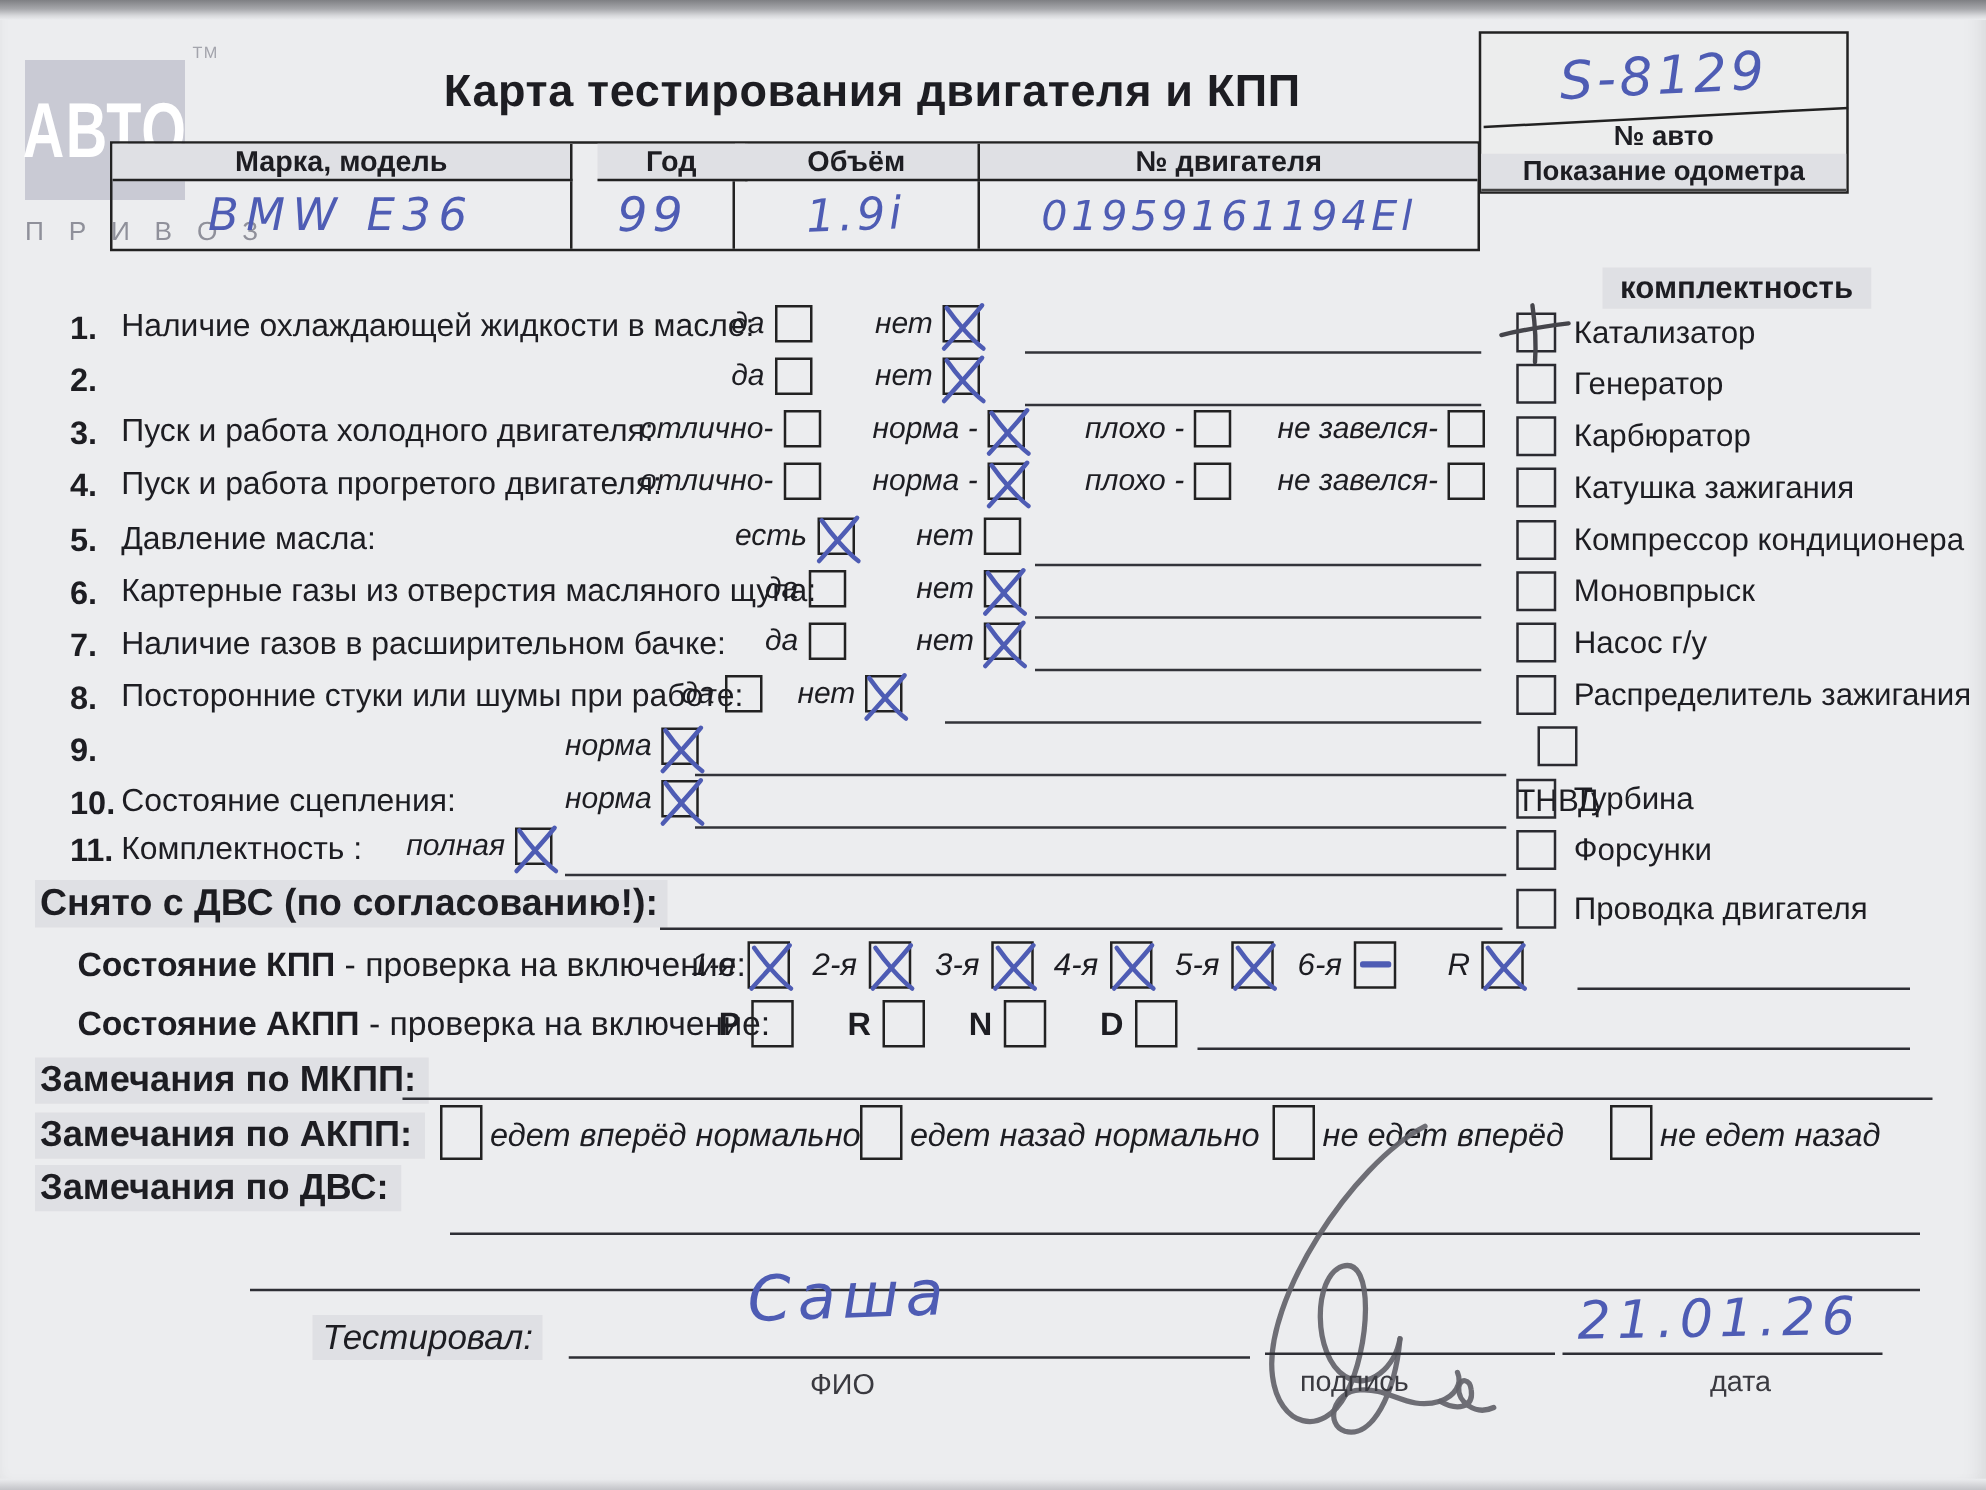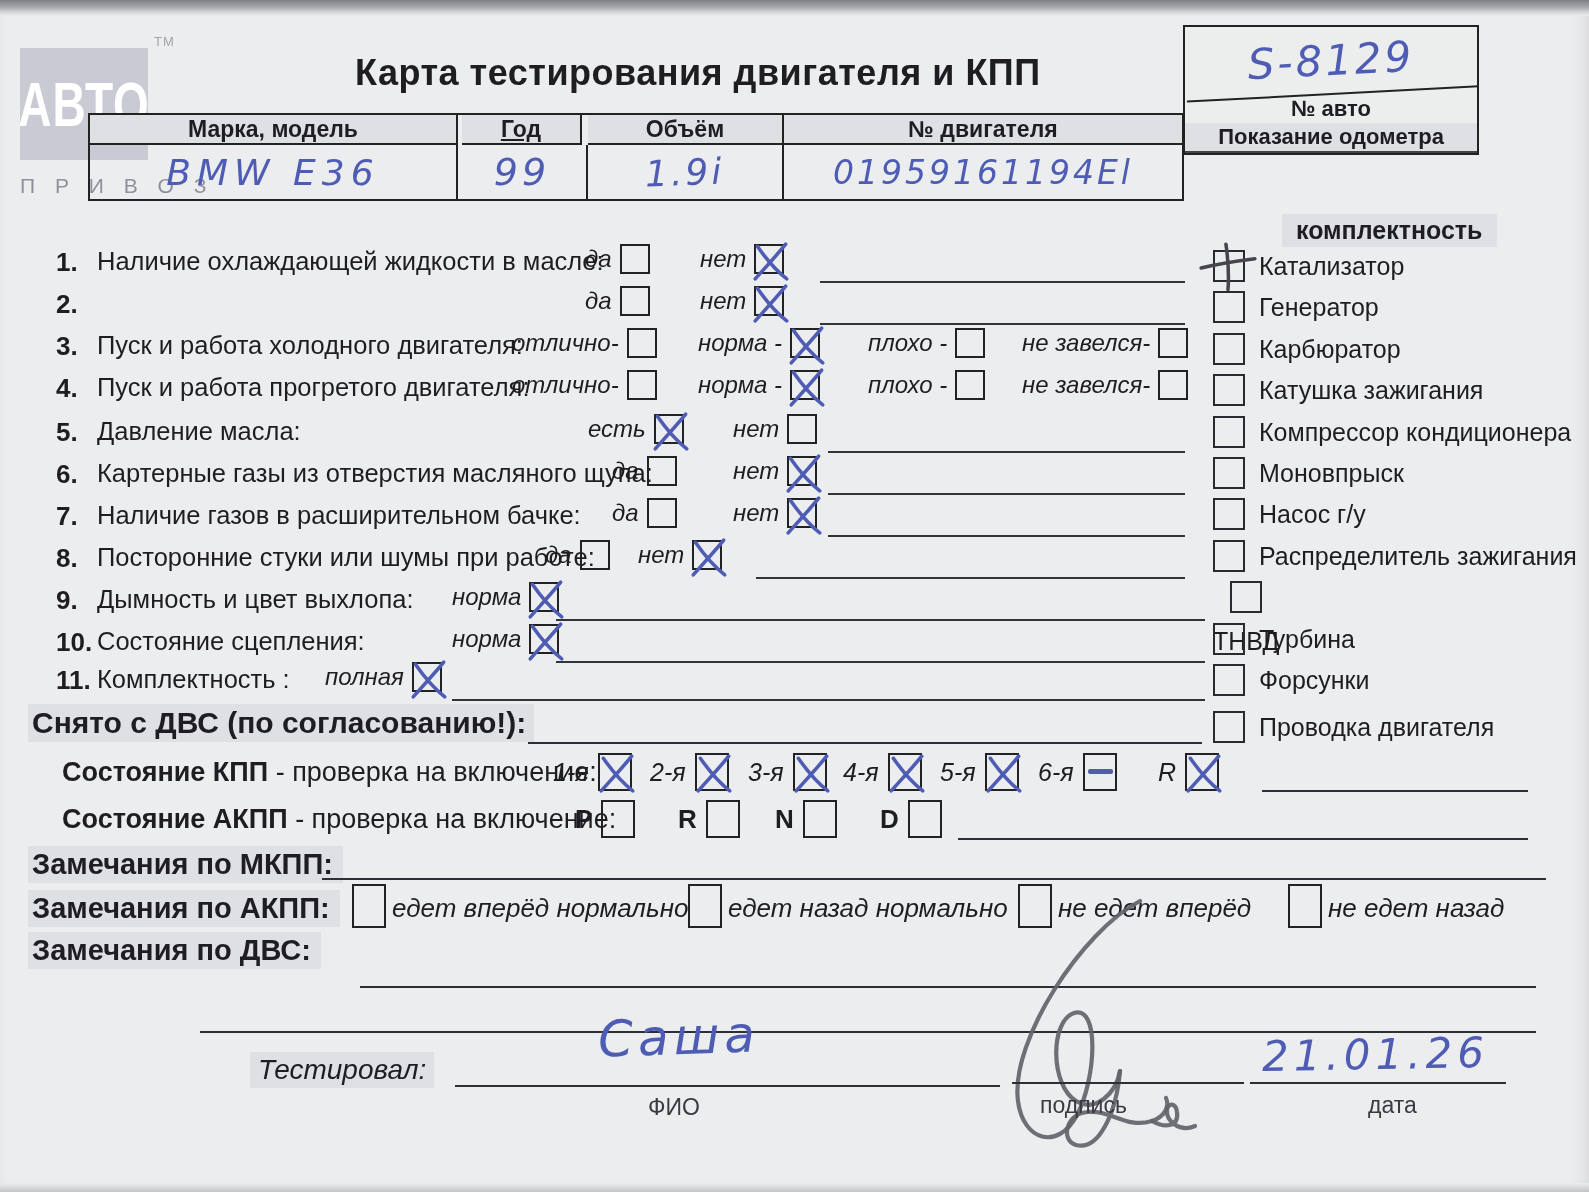--- a/index.html
+++ b/index.html
@@ -105,21 +105,21 @@
   <div class="title">Карта тестирования двигателя и КПП</div>
 
   <div class="autobox">
     <div class="autobox-val hand h-auto">S-8129</div>
     <div class="autobox-lab">№ авто</div>
     <div class="autobox-head">Показание одометра</div>
   </div>
 
   <div class="vtable" id="vtable">
       <div class="vcell vhead vborder" style="left: 0px; width: 368px;">Марка, модель</div>
-      <div class="vcell vhead vborder" style="left: 372px; width: 120px; text-decoration: underline;">Год</div>
+      <div class="vcell vhead vborder" style="left: 388px; width: 120px;">Год</div>
       <div class="vcell vhead vborder" style="left: 498px; width: 196px;">Объём</div>
       <div class="vcell vhead" style="left: 694px; width: 398px;">№ двигателя</div>
       <div class="vcell vval vborder" style="left: 0px; width: 368px;">
         <div class="hand h-model">BMW E36</div>
       </div>
       <div class="vcell vval vborder" style="left: 368px; width: 130px;">
         <div class="hand h-year">99</div>
       </div>
       <div class="vcell vval vborder" style="left: 498px; width: 196px;">
         <div class="hand h-vol">1.9i</div>
@@ -282,21 +282,20 @@
             <svg class="mx" viewBox="0 0 40 40">
               <path d="M7,6 C14,16 26,30 35,37"></path>
               <path d="M34,4 C26,14 13,28 5,37"></path>
             </svg>
           </div>
         </div>
         <div class="wline" style="left: 756px; width: 429px;"></div>
       </div>
       <div class="cl-row" style="top: 585px;">
         <div class="cl-num">9.</div>
-        <div class="cl-label">Дымность и цвет выхлопа:</div>
         <div class="opt" style="left: 452px;">
           <div class="opt-label">норма</div>
           <div class="box">
             <svg class="mx" viewBox="0 0 40 40">
               <path d="M7,6 C14,16 26,30 35,37"></path>
               <path d="M34,4 C26,14 13,28 5,37"></path>
             </svg>
           </div>
         </div>
         <div class="wline" style="left: 556px; width: 649px;"></div>

